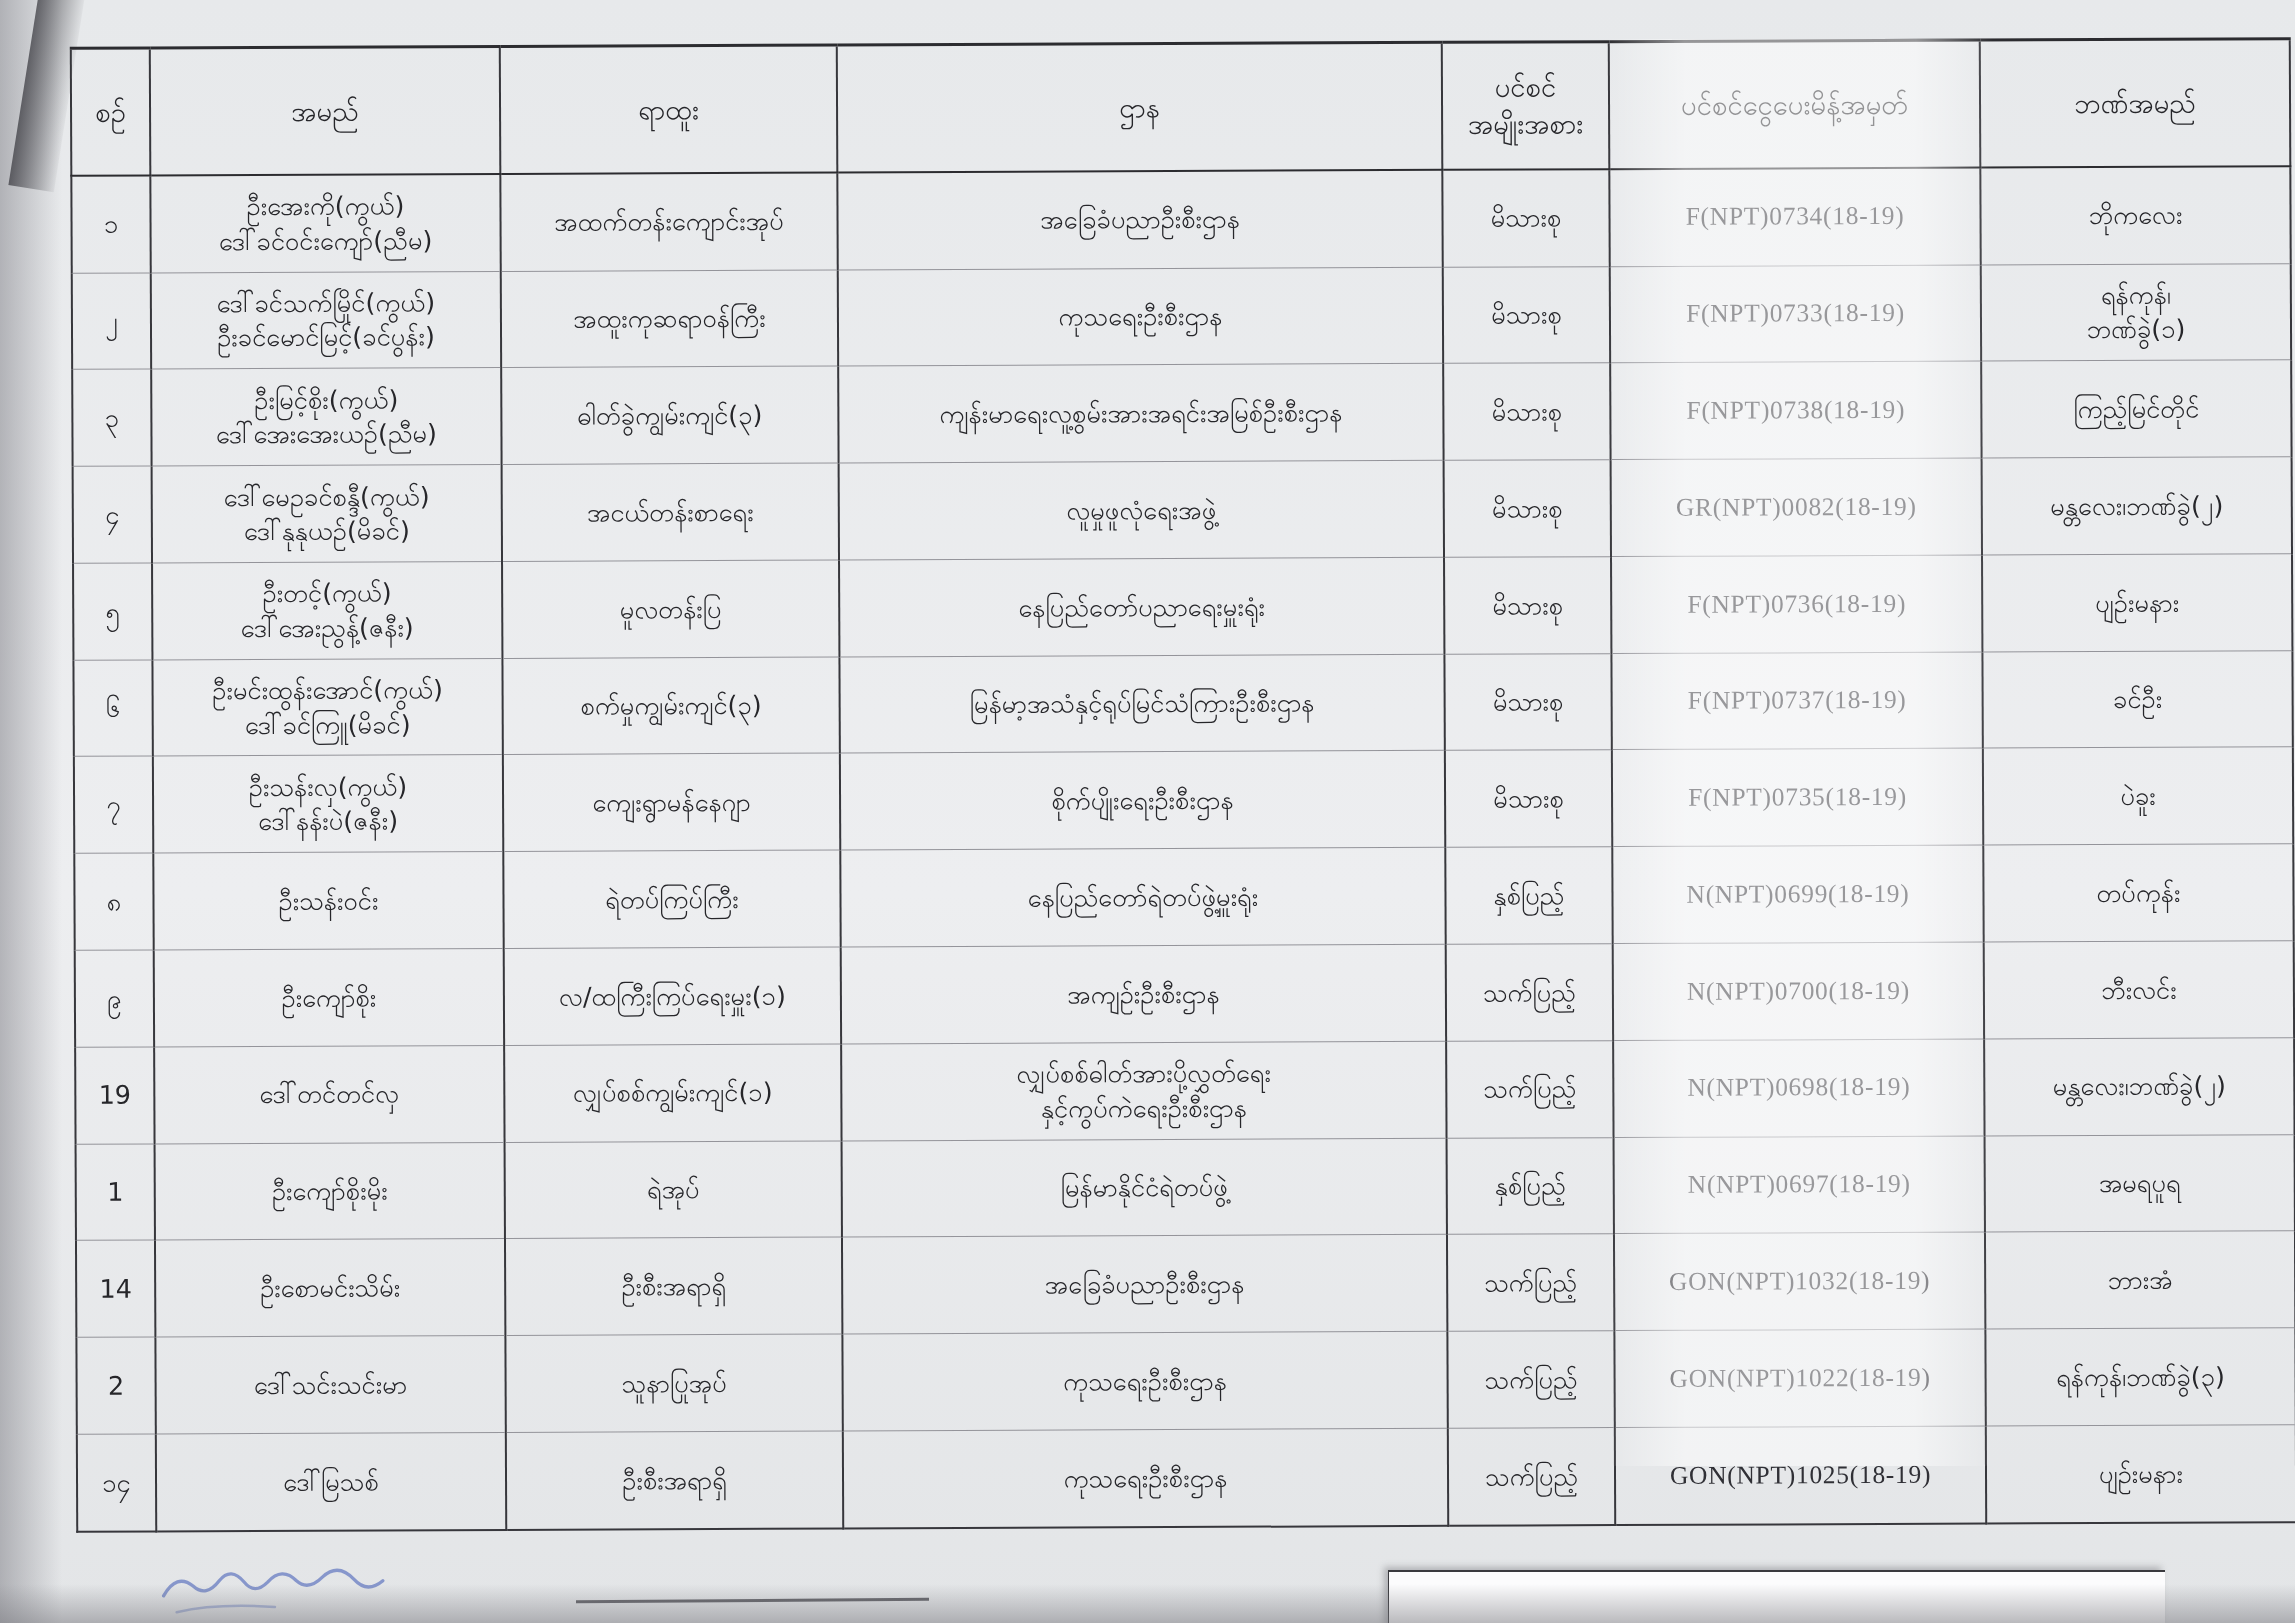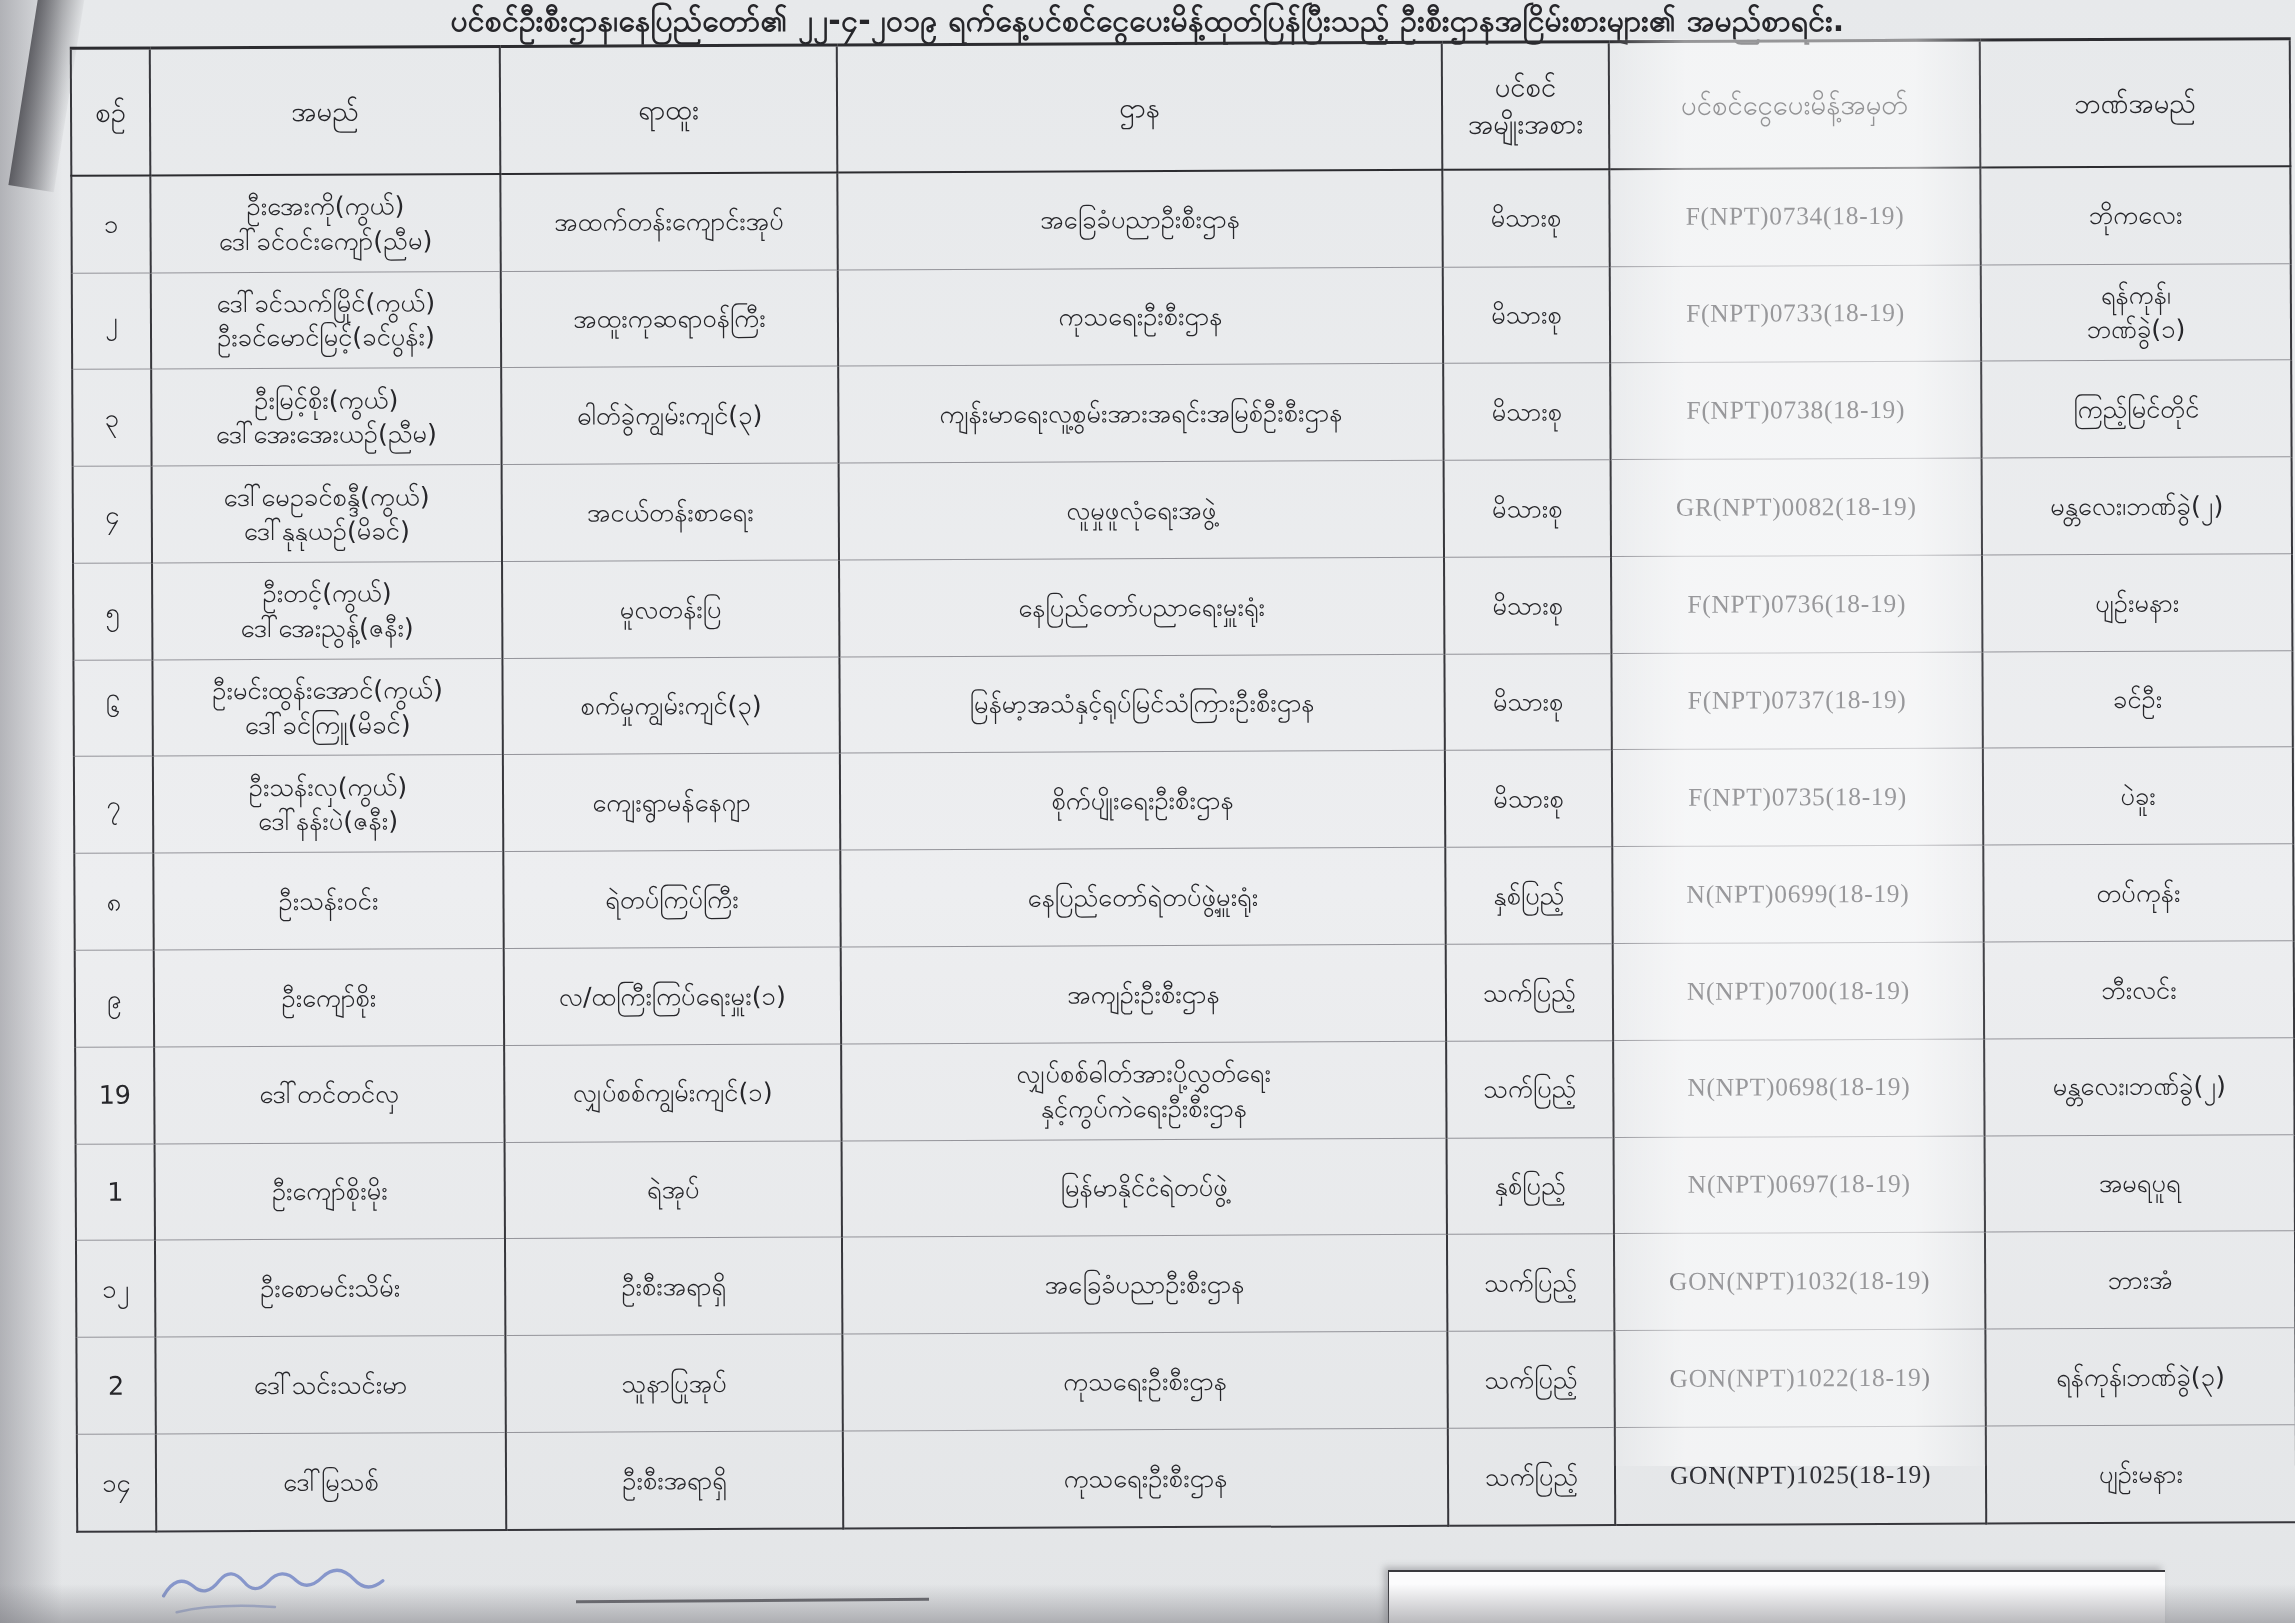--- a/index.html
+++ b/index.html
@@ -101,21 +101,20 @@
   td.cell-no { font-size: 27.5px; }
 </style>
 </head>
 <body>
 
 <div class="page">
 
   <div class="edge-left"></div>
   <div class="corner-wedge"></div>
 
-  <div class="title">ပင်စင်ဦးစီးဌာန၊နေပြည်တော်၏ ၂၂-၄-၂၀၁၉ ရက်နေ့ပင်စင်ငွေပေးမိန့်ထုတ်ပြန်ပြီးသည့် ဦးစီးဌာနအငြိမ်းစားများ၏ အမည်စာရင်း.</div>
 
   <div class="table-wrap">
     <table class="roster">
       <colgroup>
         <col style="width:79px">
         <col style="width:350px">
         <col style="width:337px">
         <col style="width:605px">
         <col style="width:167px">
         <col style="width:371px">
@@ -236,21 +235,21 @@
           <tr>
     <td class="cell-no">1</td>
     <td class="cell-name">ဦးကျော်စိုးမိုး</td>
     <td class="cell-position">ရဲအုပ်</td>
     <td class="cell-dept">မြန်မာနိုင်ငံရဲတပ်ဖွဲ့</td>
     <td class="cell-type">နှစ်ပြည့်</td>
     <td class="cell-order">N(NPT)0697(18-19)</td>
     <td class="cell-bank">အမရပူရ</td>
   </tr>
           <tr>
-    <td class="cell-no">၁၂</td>
+    <td class="cell-no">14</td>
     <td class="cell-name">ဦးစောမင်းသိမ်း</td>
     <td class="cell-position">ဦးစီးအရာရှိ</td>
     <td class="cell-dept">အခြေခံပညာဦးစီးဌာန</td>
     <td class="cell-type">သက်ပြည့်</td>
     <td class="cell-order">GON(NPT)1032(18-19)</td>
     <td class="cell-bank">ဘားအံ</td>
   </tr>
           <tr>
     <td class="cell-no">2</td>
     <td class="cell-name">ဒေါ်သင်းသင်းမာ</td>

